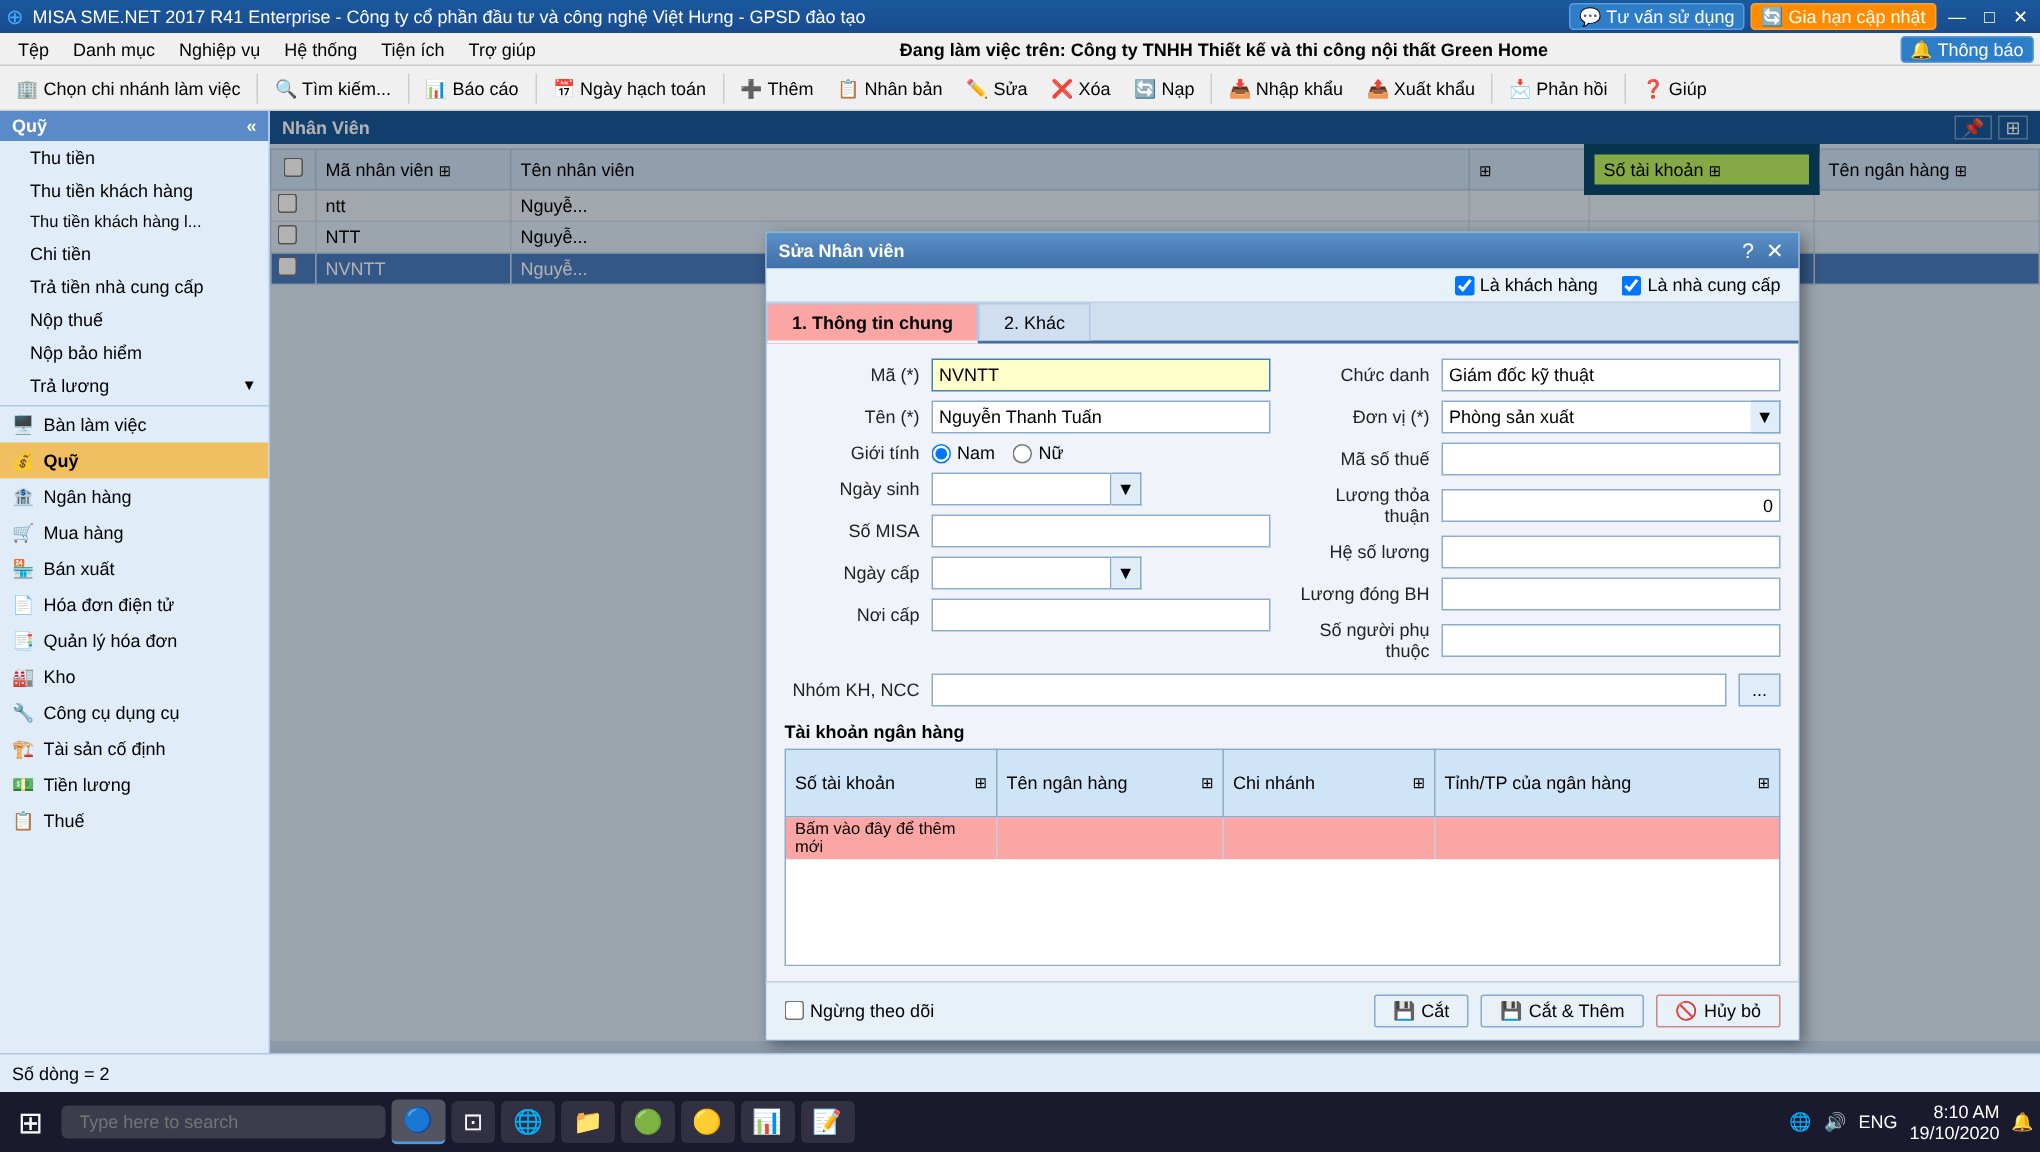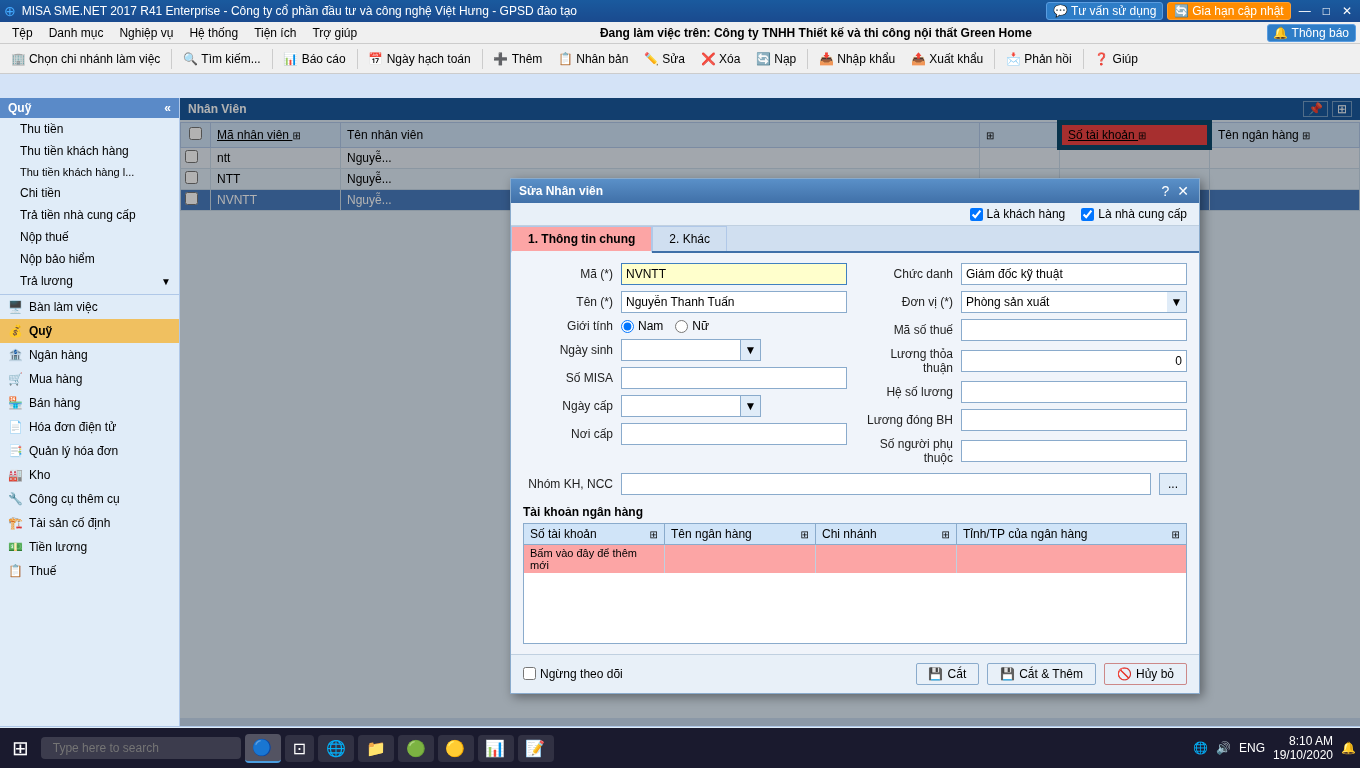--- a/index.html
+++ b/index.html
@@ -82,21 +82,21 @@
     #scrollbar { height: 16px; background: #d0e0f0; border-top: 1px solid #b0c8e8; }
 
     
     #taskbar { height: 26px; background: #1a3a6e; color: white; display: flex; align-items: center; justify-content: space-between; padding: 0 8px; font-size: 11px; }
     .taskbar-left { display: flex; align-items: center; gap: 8px; }
     .taskbar-right { display: flex; align-items: center; gap: 12px; }
 
     
     #win-taskbar { position: absolute; bottom: 0; left: 0; right: 0; height: 40px; background: #1a1a2e; display: flex; align-items: center; padding: 0 4px; gap: 4px; }
     .win-start { background: transparent; border: none; color: white; font-size: 20px; cursor: pointer; padding: 0 8px; }
-    .win-search { background: rgba(255,255,255,0.15); border: none; color: #c4b5fd; padding: 4px 12px; border-radius: 4px; width: 200px; font-size: 12px; }
+    .win-search { background: rgba(255,255,255,0.15); border: none; color: #c4b5fd; padding: 4px 12px; border-radius: 4px; width: 216px; font-size: 12px; }
     .win-app { background: rgba(255,255,255,0.1); border: none; color: white; padding: 4px 8px; border-radius: 4px; cursor: pointer; font-size: 16px; }
     .win-app.active { background: rgba(255,255,255,0.25); border-bottom: 2px solid #4a9de0; }
     .win-time { color: white; font-size: 11px; text-align: right; }
     .win-sys { display: flex; align-items: center; gap: 8px; color: white; font-size: 11px; margin-left: auto; }
     .nav-group-header { display: flex; align-items: center; padding: 5px 8px; cursor: pointer; font-size: 12px; gap: 6px; }
     .nav-item { display: flex; align-items: center; padding: 4px 8px 4px 20px; cursor: pointer; font-size: 12px; gap: 4px; }
   </style>
 </head>
 <body>
 
@@ -189,21 +189,21 @@
     <span>📩</span>
     <span>Phản hồi</span>
   </button>
   <div class="toolbar-sep"></div>
   <button class="toolbar-btn">
     <span>❓</span>
     <span>Giúp</span>
   </button>
 </div>
 
-<div id="main" style="display:flex; height: calc(768px - 22px - 22px - 30px - 40px - 26px); margin-top: 24px;">
+<div id="main" style="display:flex; height: calc(768px - 22px - 22px - 30px - 40px - 26px);">
 
   <div id="sidebar" style="width:180px; background:#e0ecf8; border-right:1px solid #b0c8e8; overflow-y:auto; position:relative; z-index:50;">
     <div style="background:#5a8ac8; color:white; padding:3px 8px; font-weight:bold; display:flex; align-items:center; justify-content:space-between;">
       <span>Quỹ</span>
       <span style="cursor:pointer;">«</span>
     </div>
 
     <div class="nav-item">Thu tiền</div>
     <div class="nav-item">Thu tiền khách hàng</div>
     <div class="nav-item" style="font-size:11px;">Thu tiền khách hàng l...</div>
@@ -228,37 +228,37 @@
     <div class="nav-group-header">
       <span>🏦</span>
       <span>Ngân hàng</span>
     </div>
     <div class="nav-group-header">
       <span>🛒</span>
       <span>Mua hàng</span>
     </div>
     <div class="nav-group-header">
       <span>🏪</span>
-      <span>Bán hàng</span>
+      <span>Bán xuất</span>
     </div>
     <div class="nav-group-header">
       <span>📄</span>
       <span>Hóa đơn điện tử</span>
     </div>
     <div class="nav-group-header">
       <span>📑</span>
       <span>Quản lý hóa đơn</span>
     </div>
     <div class="nav-group-header">
       <span>🏭</span>
       <span>Kho</span>
     </div>
     <div class="nav-group-header">
       <span>🔧</span>
-      <span>Công cụ thêm cụ</span>
+      <span>Công cụ dụng cụ</span>
     </div>
     <div class="nav-group-header">
       <span>🏗️</span>
       <span>Tài sản cố định</span>
     </div>
     <div class="nav-group-header">
       <span>💵</span>
       <span>Tiền lương</span>
     </div>
     <div class="nav-group-header">
@@ -277,29 +277,29 @@
       </div>
     </div>
 
     <div style="background:#e0ecf8; overflow:auto; height:calc(100% - 30px);">
       <table style="border-collapse:collapse; width:100%;">
         <thead>
           <tr>
             <th style="width:30px; border:1px solid #b0c8e8; padding:3px; background:#d0e4f8;">
               <input type="checkbox" style="">
             </th>
-            <th style="border:1px solid #b0c8e8; padding:3px 6px; background:#d0e4f8; font-weight:normal; text-align:left; width:130px;text-decoration:underline;">
+            <th style="border:1px solid #b0c8e8; padding:3px 6px; background:#d0e4f8; font-weight:normal; text-align:left; width:130px;">
               Mã nhân viên
               <button style="background:none;border:none;cursor:pointer;font-size:10px;">⊞</button>
             </th>
             <th style="border:1px solid #b0c8e8; padding:3px 6px; background:#d0e4f8; font-weight:normal; text-align:left;">Tên nhân viên</th>
             <th style="border:1px solid #b0c8e8; padding:3px 6px; background:#d0e4f8; font-weight:normal; text-align:left; width:80px;">
               <button style="background:none;border:none;cursor:pointer;font-size:10px;">⊞</button>
             </th>
-            <th style="border:5px solid #0c4a6e; padding:3px 6px; background:#ef4444; font-weight:normal; text-align:left; width:150px;text-decoration:underline;">
+            <th style="border:7px solid #0c4a6e; padding:3px 6px; background:#bef264; font-weight:normal; text-align:left; width:150px;">
               Số tài khoản
               <button style="background:none;border:none;cursor:pointer;font-size:10px;">⊞</button>
             </th>
             <th style="border:1px solid #b0c8e8; padding:3px 6px; background:#d0e4f8; font-weight:normal; text-align:left; width:150px;">
               Tên ngân hàng
               <button style="background:none;border:none;cursor:pointer;font-size:10px;">⊞</button>
             </th>
           </tr>
         </thead>
         <tbody>
@@ -458,21 +458,21 @@
               <div style="padding:3px 6px; font-size:11px; display:flex; align-items:center; justify-content:space-between;">
                 <span>Số tài khoản</span>
                 <button style="background:none;border:none;cursor:pointer;font-size:10px;">⊞</button>
               </div>
               <div style="border-right:1px solid #8aabcc;"></div>
               <div style="padding:3px 6px; font-size:11px; display:flex; align-items:center; justify-content:space-between;">
                 <span>Tên ngân hàng</span>
                 <button style="background:none;border:none;cursor:pointer;font-size:10px;">⊞</button>
               </div>
               <div style="border-right:1px solid #8aabcc;"></div>
-              <div style="padding:3px 6px; font-size:11px; display:flex; align-items:center; justify-content:space-between;">
+              <div style="padding:15px 6px; font-size:11px; display:flex; align-items:center; justify-content:space-between;">
                 <span>Chi nhánh</span>
                 <button style="background:none;border:none;cursor:pointer;font-size:10px;">⊞</button>
               </div>
               <div style="border-right:1px solid #8aabcc;"></div>
               <div style="padding:3px 6px; font-size:11px; display:flex; align-items:center; justify-content:space-between;">
                 <span>Tỉnh/TP của ngân hàng</span>
                 <button style="background:none;border:none;cursor:pointer;font-size:10px;">⊞</button>
               </div>
             </div>
 

